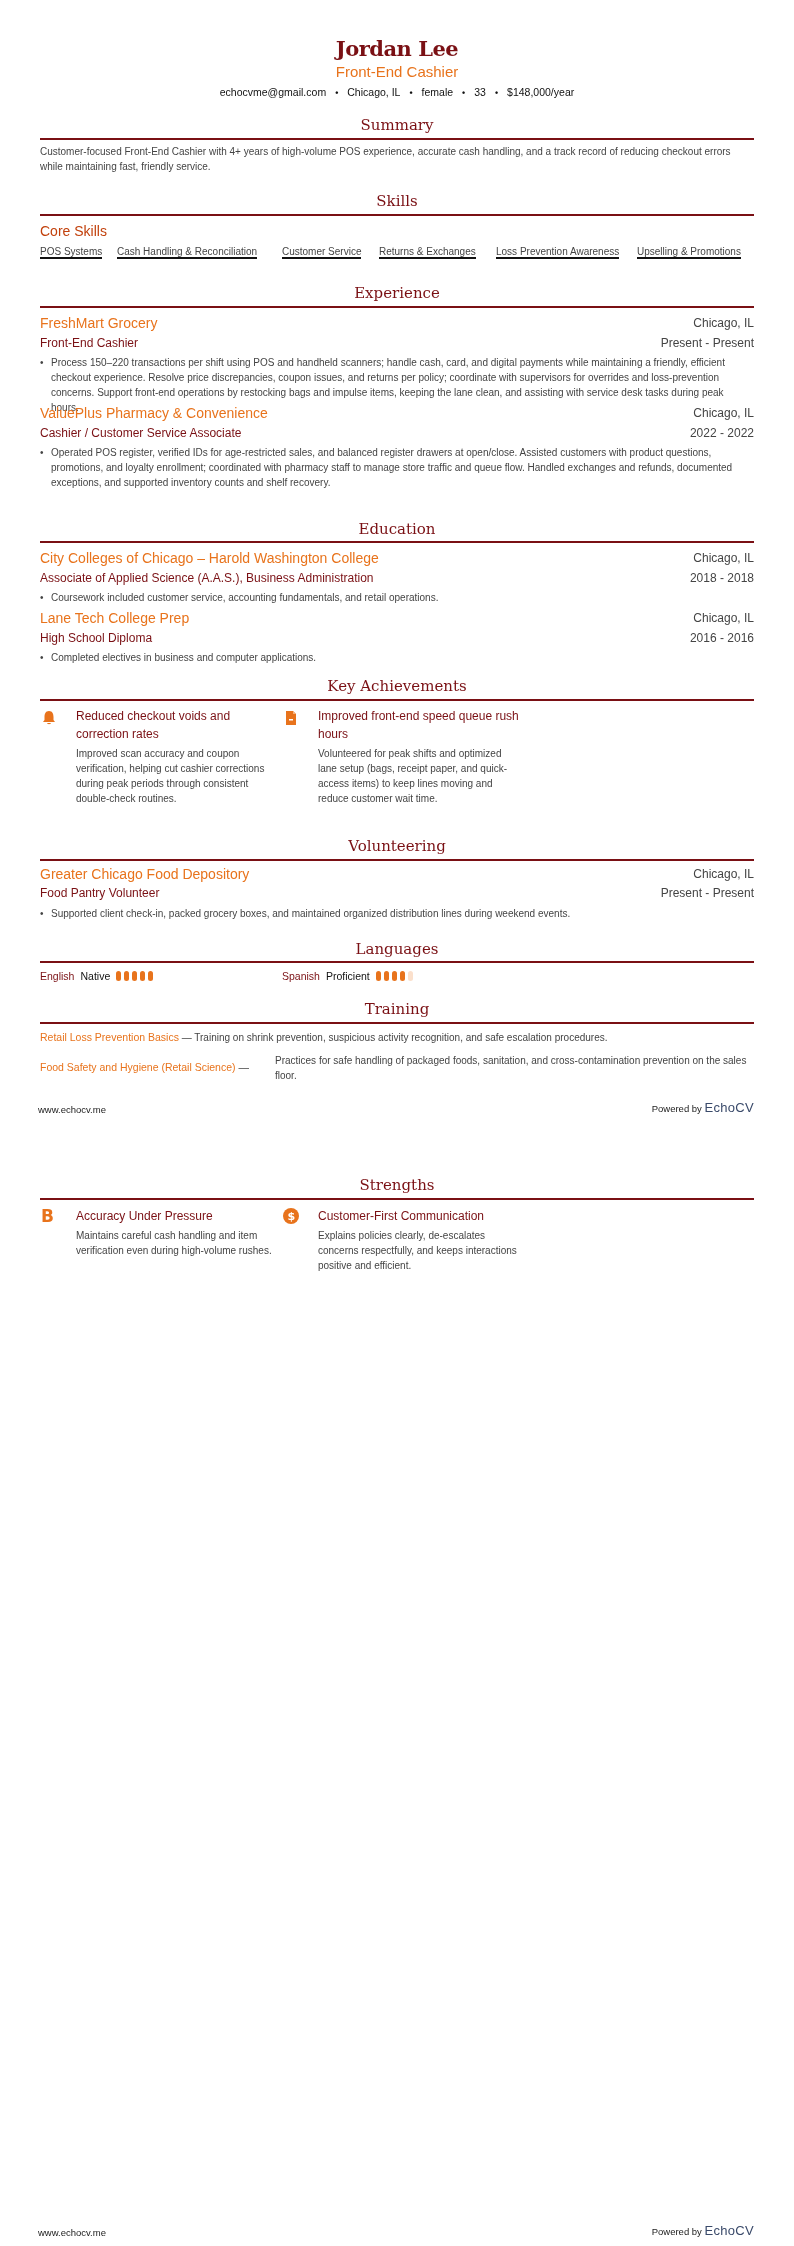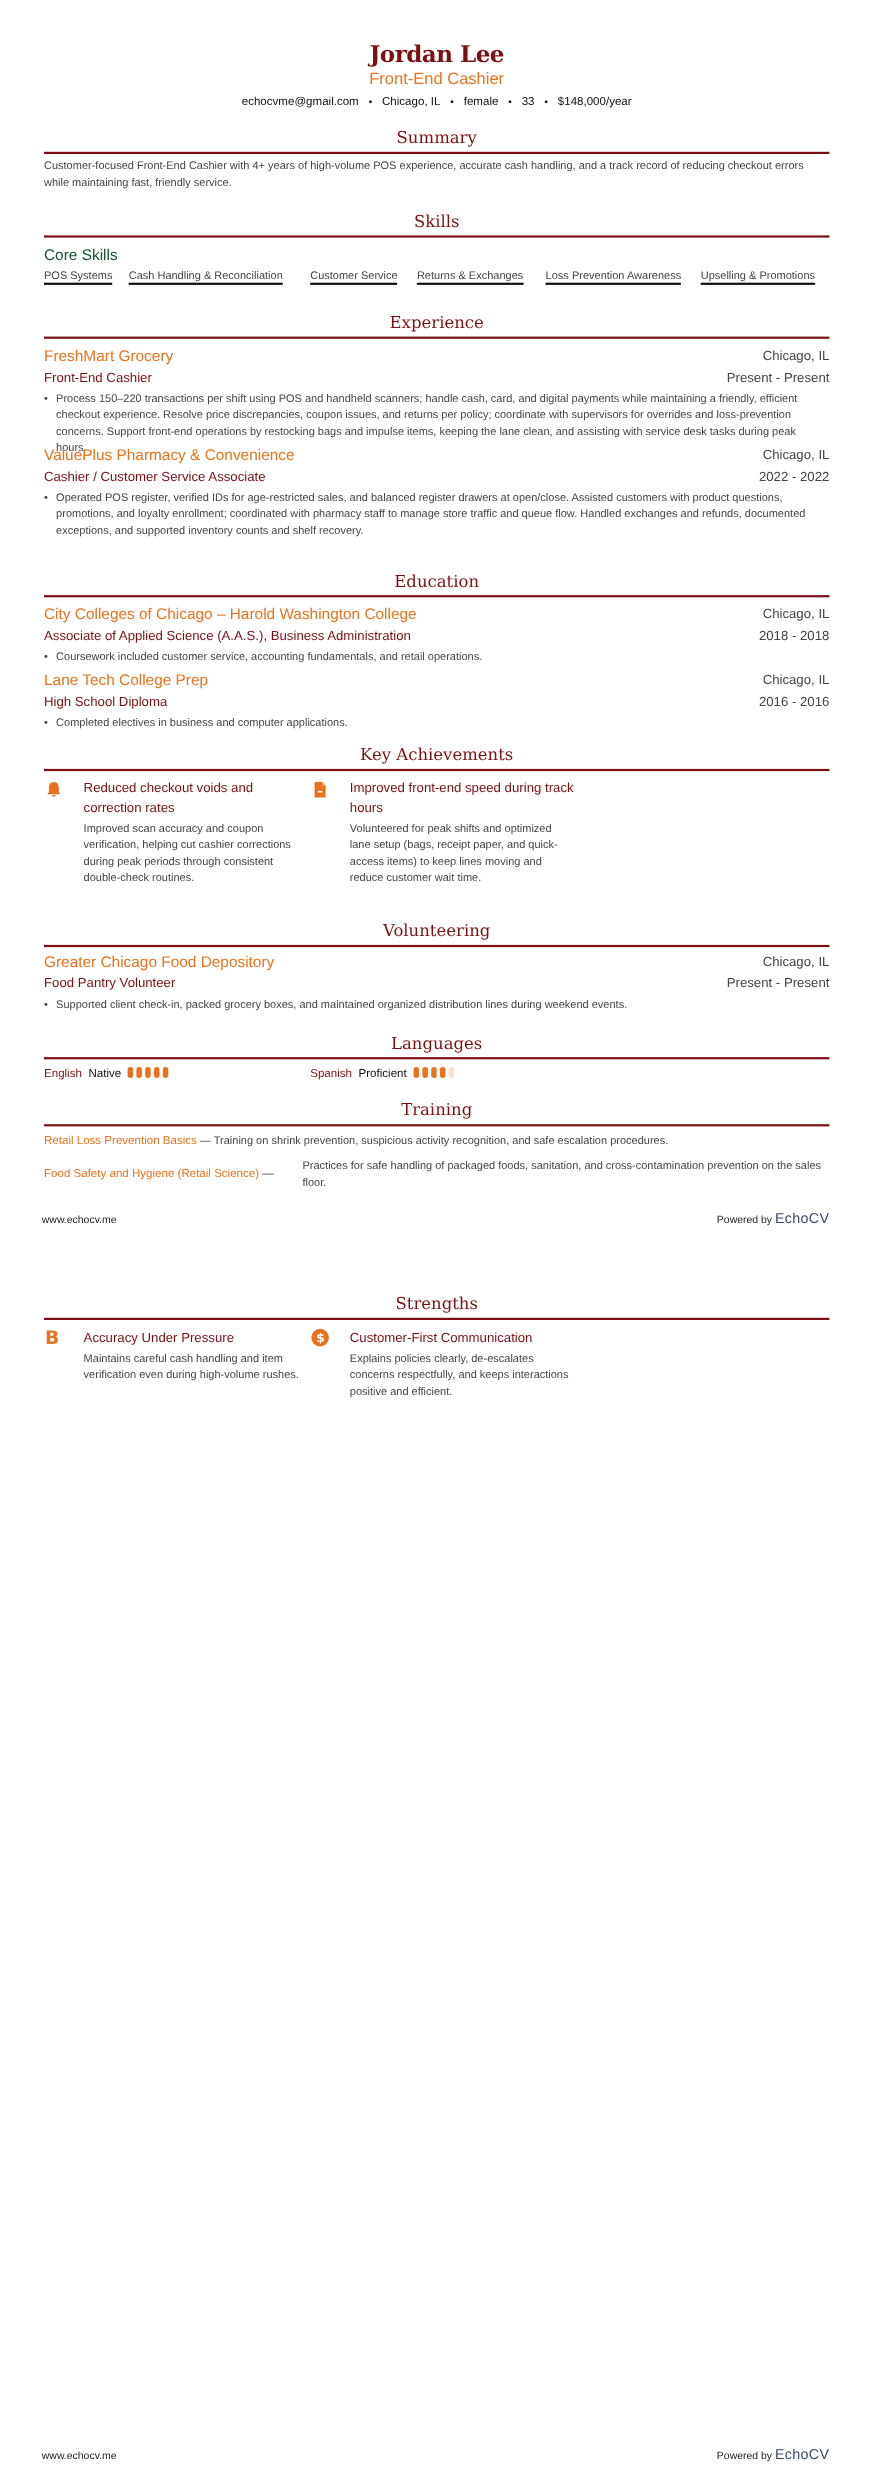--- a/index.html
+++ b/index.html
@@ -14,21 +14,21 @@
   .title { position: absolute; top: 63px; left: 0; width: 794px; text-align: center; font-size: 15px; color: #e8731c; }
   .contact { position: absolute; top: 86px; left: 0; width: 794px; text-align: center; font-size: 10.5px; color: #111; }
   .contact span { display: inline-block; }
   .contact .sep { margin: 0 9px; font-weight: bold; font-size: 9px; }
 
   .sec-title { position: absolute; left: 0; width: 714px; text-align: center; font-family: "DejaVu Serif", serif; font-size: 15px; color: #7a1014; }
   .sec-rule { position: absolute; left: 0; width: 714px; height: 2px; background: #7a1014; }
 
   .para { position: absolute; left: 0; width: 714px; font-size: 10px; line-height: 15px; color: #444; }
 
-  .core-label { position: absolute; top: 223px; left: 0; font-size: 14px; color: #14532d; }
+  .core-label { position: absolute; top: 223px; left: 0; font-size: 14px; color: #c2410c; }
   .skill { position: absolute; top: 246px; font-size: 10px; color: #444; border-bottom: 2px solid #111; white-space: nowrap; }
 
   .row { position: absolute; left: 0; width: 714px; }
   .org { font-size: 14px; color: #e8731c; position: absolute; left: 0; top: 0; white-space: nowrap; }
   .loc { font-size: 12px; color: #444; position: absolute; right: 0; top: 1px; white-space: nowrap; }
   .role { font-size: 12px; color: #7a1014; position: absolute; left: 0; white-space: nowrap; }
   .dates { font-size: 12px; color: #444; position: absolute; right: 0; white-space: nowrap; }
   .bullets { position: absolute; left: 0; width: 714px; font-size: 10px; line-height: 15px; color: #444; list-style: none; }
   .bullets li { padding-left: 11px; position: relative; }
   .bullets li::before { content: "•"; position: absolute; left: 0; top: 0; color: #444; }
@@ -142,21 +142,21 @@
     </div>
 
     <div class="ach" style="top:707px; left:242px;">
       <span class="icon">
         <svg width="18" height="18" viewBox="0 0 18 18">
             <path d="M4 2 L11 2 L14 5 L14 16 L4 16 Z" fill="#e8731c"></path>
             <path d="M11 2 L11 5 L14 5 Z" fill="#f7b27e"></path>
             <rect x="7" y="10" width="4" height="1.5" fill="#ffffff"></rect>
           </svg>
       </span>
-      <div class="ach-title">Improved front-end speed during track hours</div>
+      <div class="ach-title">Improved front-end speed queue rush hours</div>
       <div class="ach-desc" style="top:39px;">Volunteered for peak shifts and optimized lane setup (bags, receipt paper, and quick-access items) to keep lines moving and reduce customer wait time.</div>
     </div>
 
     <div class="sec-title" style="top:837px;">Volunteering</div>
     <div class="sec-rule" style="top:859px;"></div>
 
     <div class="row" style="top:866px; height:60px;">
       <div class="org">Greater Chicago Food Depository</div>
       <div class="loc">Chicago, IL</div>
       <div class="role" style="top:20px;">Food Pantry Volunteer</div>

